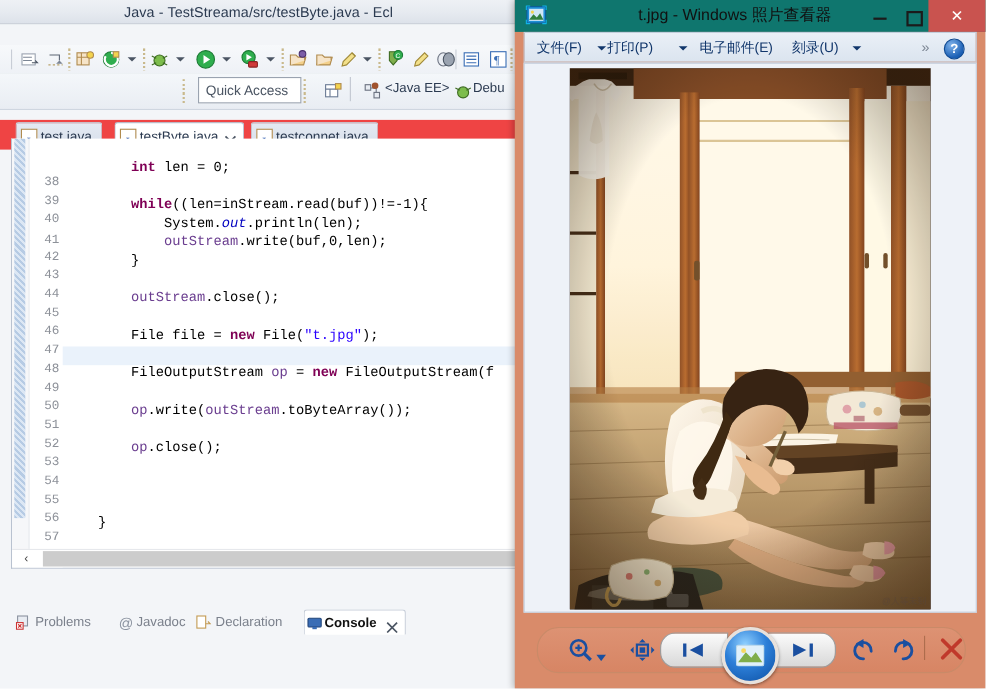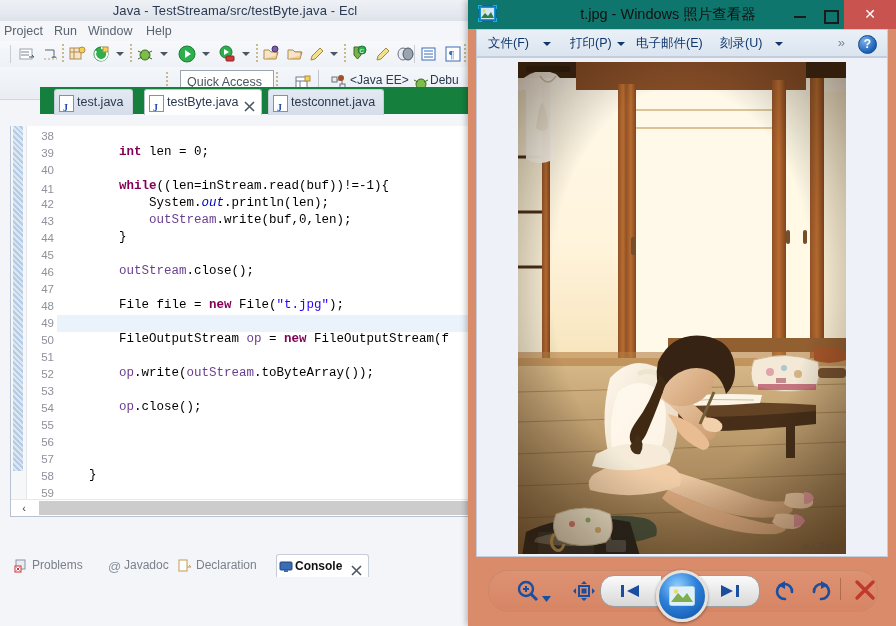--- a/index.html
+++ b/index.html
@@ -46,40 +46,40 @@
   .tb-icon{position:absolute;top:4px;width:18px;height:18px;}
   .tb-arrow{position:absolute;top:11px;width:0;height:0;border-left:4px solid transparent;border-right:4px solid transparent;border-top:4px solid #4b5563;}
   .qa-box{
     position:absolute;left:180px;top:70px;width:92px;height:22px;
     background:#ffffff;border:1px solid #9aa3b0;
   }
   .qa-text{position:absolute;left:6px;top:3px;font-size:12.5px;color:#4b5563;line-height:16px;white-space:nowrap;}
   .persp-sep{position:absolute;left:318px;top:70px;width:1px;height:22px;background:#c0c6d0;}
   .persp-lbl{position:absolute;top:73px;font-size:12px;color:#2b3a50;white-space:nowrap;}
   
-  .ec-tabbar{position:absolute;left:0;top:87px;width:480px;height:27px;background:#15803d;margin-left:40px;}
+  .ec-tabbar{position:absolute;left:0;top:109px;width:480px;height:27px;background:#ef4444;}
   .ec-tab{
     position:absolute;top:2px;height:25px;line-height:25px;
     font-size:12.5px;color:#2b3a50;white-space:nowrap;
     border:1px solid #c6cdd8;border-bottom:none;
     border-radius:3px 3px 0 0;
     background:linear-gradient(to bottom,#e4eaf3,#d5dde9);
     padding-left:22px;padding-right:8px;
   }
   .ec-tab.active{background:#ffffff;border-color:#b9c2d0;}
   .jicon{position:absolute;left:4px;top:5px;width:13px;height:15px;background:#fff;border:1px solid #b08b4f;}
   .jicon:after{content:"J";position:absolute;left:3px;top:-1px;font-size:10px;color:#1f4fa8;font-family:"Liberation Serif",serif;font-weight:bold;}
   .tab-close{position:absolute;top:6px;width:11px;height:11px;}
   
   .ec-editor{position:absolute;left:10px;top:126px;width:462px;height:390px;background:#ffffff;border:1px solid #b9c2d0;border-top:none;overflow:hidden;}
   .ruler{position:absolute;left:0;top:0;width:15px;height:390px;background:#f6f7f9;border-right:1px solid #e3e6ea;}
   .ruler-sel{position:absolute;left:2px;top:0px;width:10px;height:345px;
     background:repeating-linear-gradient(45deg,#b6cbe4 0 2px,#dce7f4 2px 4px);}
   .gutter{position:absolute;left:16px;top:0;width:30px;height:390px;background:#ffffff;}
-  .lnum{position:absolute;right:3px;font-size:11.5px;color:#8d9199;font-family:Liberation Sans, sans-serif;line-height:17px;height:17px;}
+  .lnum{position:absolute;right:3px;font-size:11.5px;color:#8d9199;font-family:Liberation Mono, monospace;line-height:17px;height:17px;margin-top:29px;}
   .codearea{position:absolute;left:48px;top:16px;width:414px;height:390px;overflow:hidden;}
   .cl{position:absolute;left:0;height:17px;line-height:17px;white-space:pre;font-family:"Liberation Mono",monospace;font-size:12.5px;color:#000;}
   .hl-line{position:absolute;left:46px;width:416px;height:17px;background:#eaf2fb;}
   .kw{color:#7f0055;font-weight:bold;}
   .fld{color:#0000c0;font-style:italic;}
   .str{color:#2a00ff;}
   .loc{color:#6a3d8f;}
   .h-scroll{position:absolute;left:0;bottom:0;width:462px;height:16px;background:#ffffff;border-top:1px solid #e6e8ec;}
   .h-thumb{position:absolute;left:28px;top:1px;width:434px;height:14px;background:#cccccc;}
   .h-left{position:absolute;left:5px;top:1px;width:16px;height:14px;text-align:center;font-size:11px;line-height:14px;color:#444;}
@@ -133,26 +133,20 @@
 </head>
 <body>
 
 <div id="eclipse">
 
   <div class="ec-topgrey"></div>
   <div class="ec-titlebar">
     <div class="ec-title">Java - TestStreama/src/testByte.java - Ecl</div>
   </div>
 
-  <div class="ec-menubar">
-    <div class="mi" style="left:0px">Project</div>
-    <div class="mi" style="left:50px">Run</div>
-    <div class="mi" style="left:84px">Window</div>
-    <div class="mi" style="left:142px">Help</div>
-  </div>
 
   <div class="ec-toolbar">
     <div class="tb-sep" style="left:10px"></div>
     <span class="tb-icon" style="left:18px">
       <svg width="18" height="18" viewBox="0 0 18 18">
           <rect x="2" y="4" width="12" height="10" fill="#fff" stroke="#9aa3b0"></rect>
           <line x1="3" y1="7" x2="11" y2="7" stroke="#7b8594"></line>
           <line x1="3" y1="10" x2="11" y2="10" stroke="#7b8594"></line>
           <path d="M11 12 l5 0 l-2 -2" stroke="#4b5563" fill="none"></path>
         </svg>
@@ -441,21 +435,21 @@
         <i></i>
       </div>
     <div class="pv-close">
       <span>✕</span>
     </div>
   </div>
 
   <div class="pv-menubar">
     <div class="pv-mi" style="left:8px">文件(F)</div>
     <div class="pv-mi-arrow" style="left:66px"></div>
-    <div class="pv-mi" style="left:90px">打印(P)</div>
+    <div class="pv-mi" style="left:72px">打印(P)</div>
     <div class="pv-mi-arrow" style="left:140px"></div>
     <div class="pv-mi" style="left:156px">电子邮件(E)</div>
     <div class="pv-mi" style="left:240px">刻录(U)</div>
     <div class="pv-mi-arrow" style="left:298px"></div>
     <div class="pv-chev">»</div>
     <div class="pv-help"></div>
   </div>
 
   <div class="pv-canvas">
     <div class="pv-photo">

